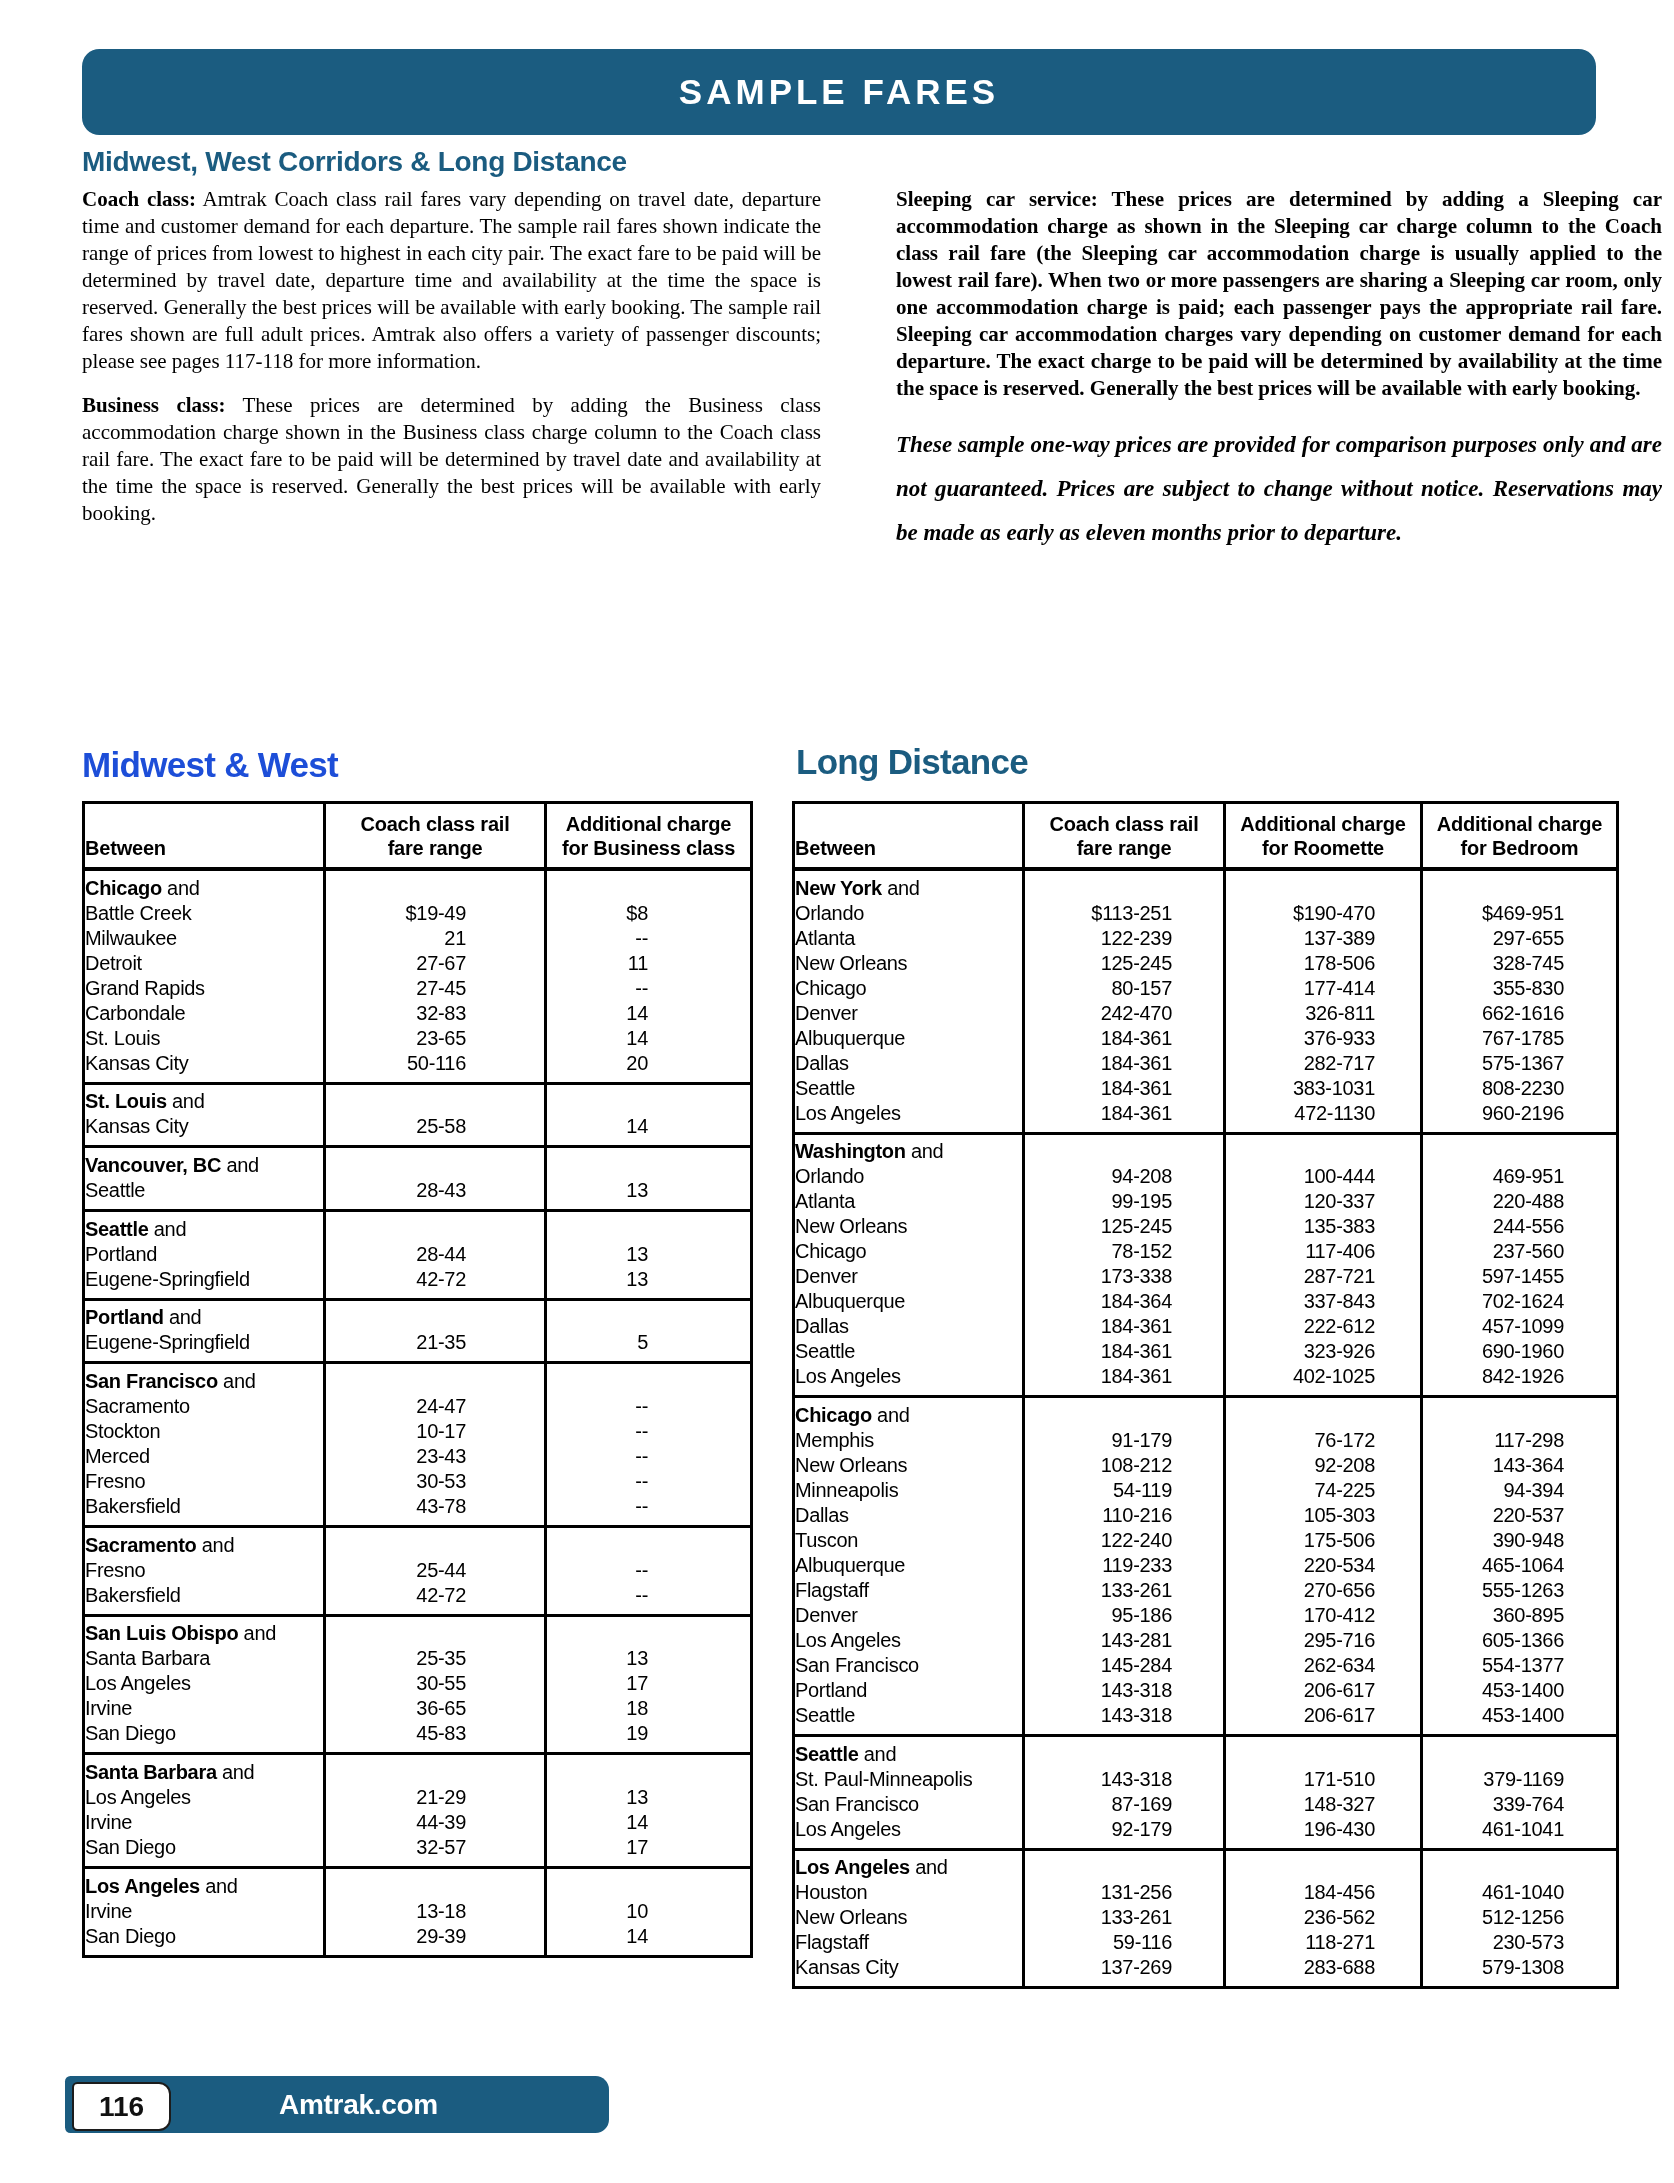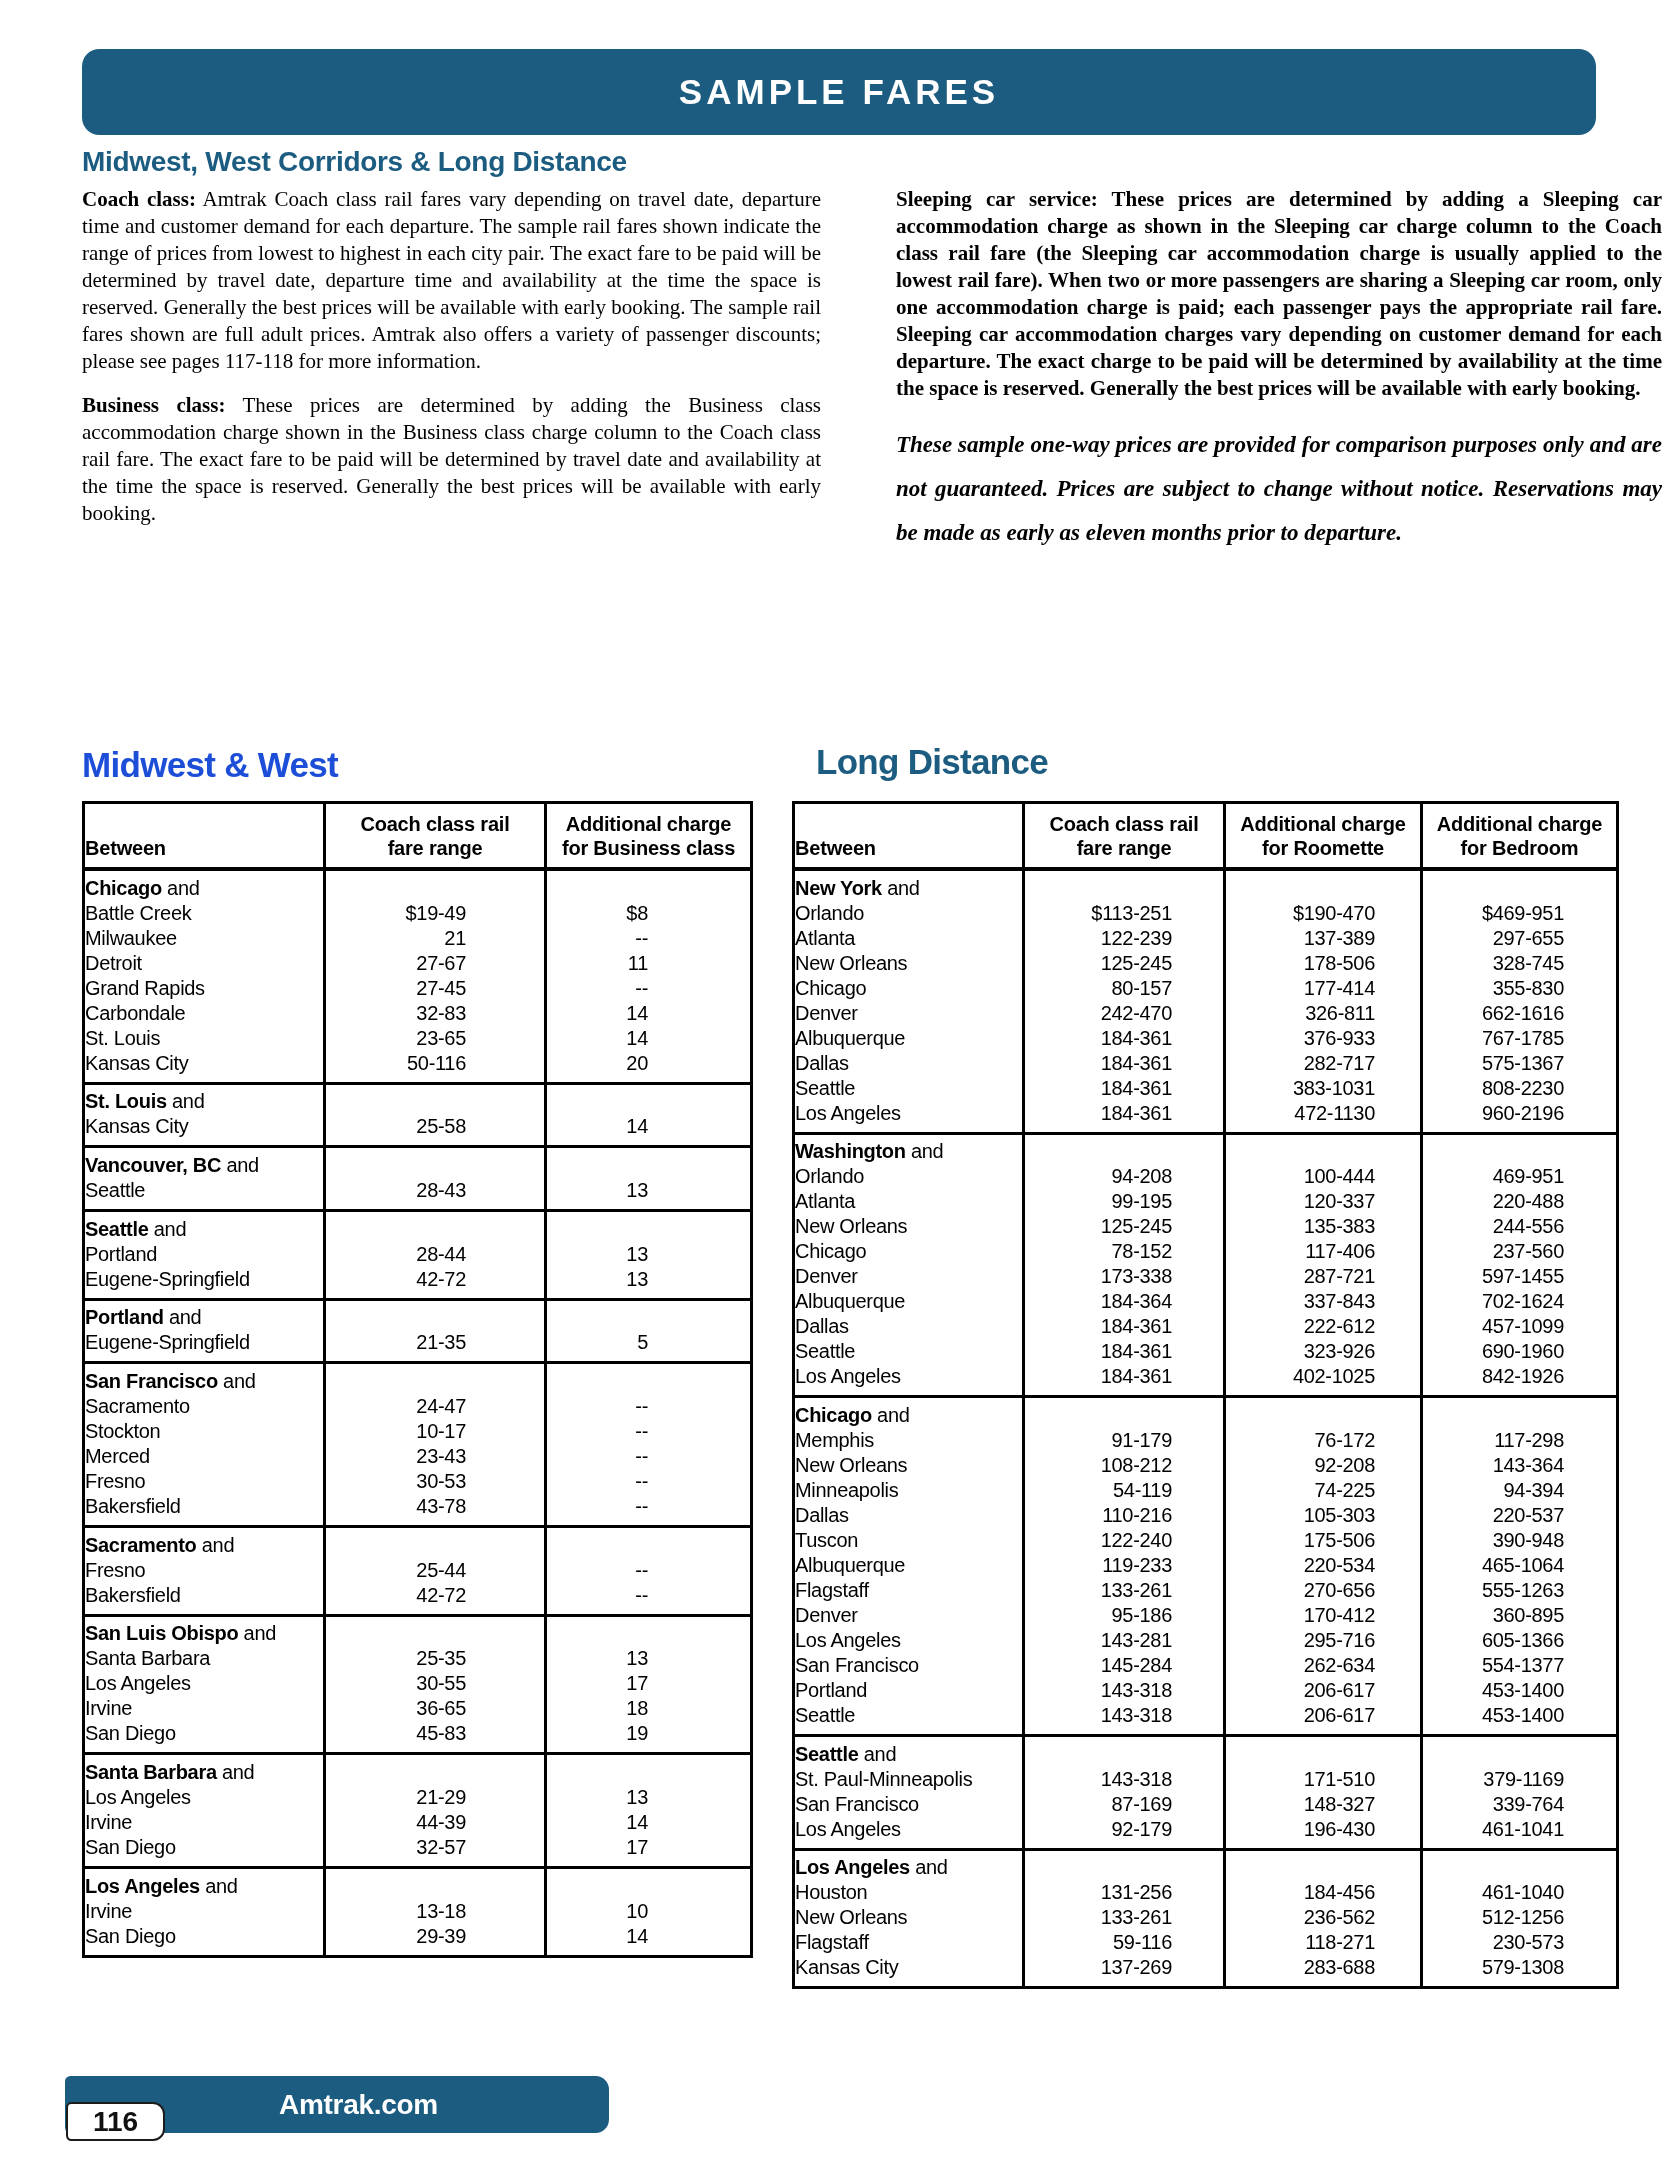--- a/index.html
+++ b/index.html
@@ -17,21 +17,21 @@
     color:#ffffff; font-weight:bold; font-size:35px; letter-spacing:4px;
   }
 
   
   .section-heading {
     position:absolute; left:82px; top:146px;
     font-size:28px; font-weight:bold; letter-spacing:-0.3px;
   }
   .table-title { position:absolute; font-size:35px; font-weight:bold; letter-spacing:-0.7px; line-height:1; }
   #midwest-title { left:82px; top:747px; }
-  #ld-title      { left:816px; top:744px; }
+  #ld-title      { left:796px; top:744px; }
 
   
   .col-left  { position:absolute; left:82px;  top:186px; width:739px; }
   .col-right { position:absolute; left:896px; top:186px; width:766px;font-weight:bold; }
   p.body {
     font-family:"Liberation Serif", serif; font-size:21px; line-height:27px;
     text-align:justify; margin:0 0 17.4px 0;
   }
   p.body b { font-family:"Liberation Serif", serif; }
   .disclaimer {
@@ -76,24 +76,24 @@
   #ld-table td.v0 { padding-right:51px; }
   #ld-table td.v1 { padding-right:45px; }
   #ld-table td.v2 { padding-right:52px; }
 
   
   .footer-bar {
     position:absolute; left:65px; top:2076px; width:544px; height:57px;
     border-radius:5.4px 13.4px 13.4px 5.4px;
   }
   .page-badge {
-    position:absolute; left:1px; top:6px; width:99px; height:39px;
+    position:absolute; left:7px; top:6px; width:99px; height:49px;
     background:#ffffff; border:2px solid #1c1c1c; border-radius:5.4px 12px 12px 5.4px;
     display:flex; align-items:center; justify-content:center;
-    font-size:28px; font-weight:bold; color:#111; box-sizing:border-box;margin-top:20px;
+    font-size:28px; font-weight:bold; color:#111; box-sizing:border-box;
   }
   .site-label {
     position:absolute; left:214px; top:0; height:57px; display:flex; align-items:center;
     color:#ffffff; font-size:28px; font-weight:bold; letter-spacing:-0.3px;
   }
 </style>
 </head>
 <body>
 
 <div id="page">

